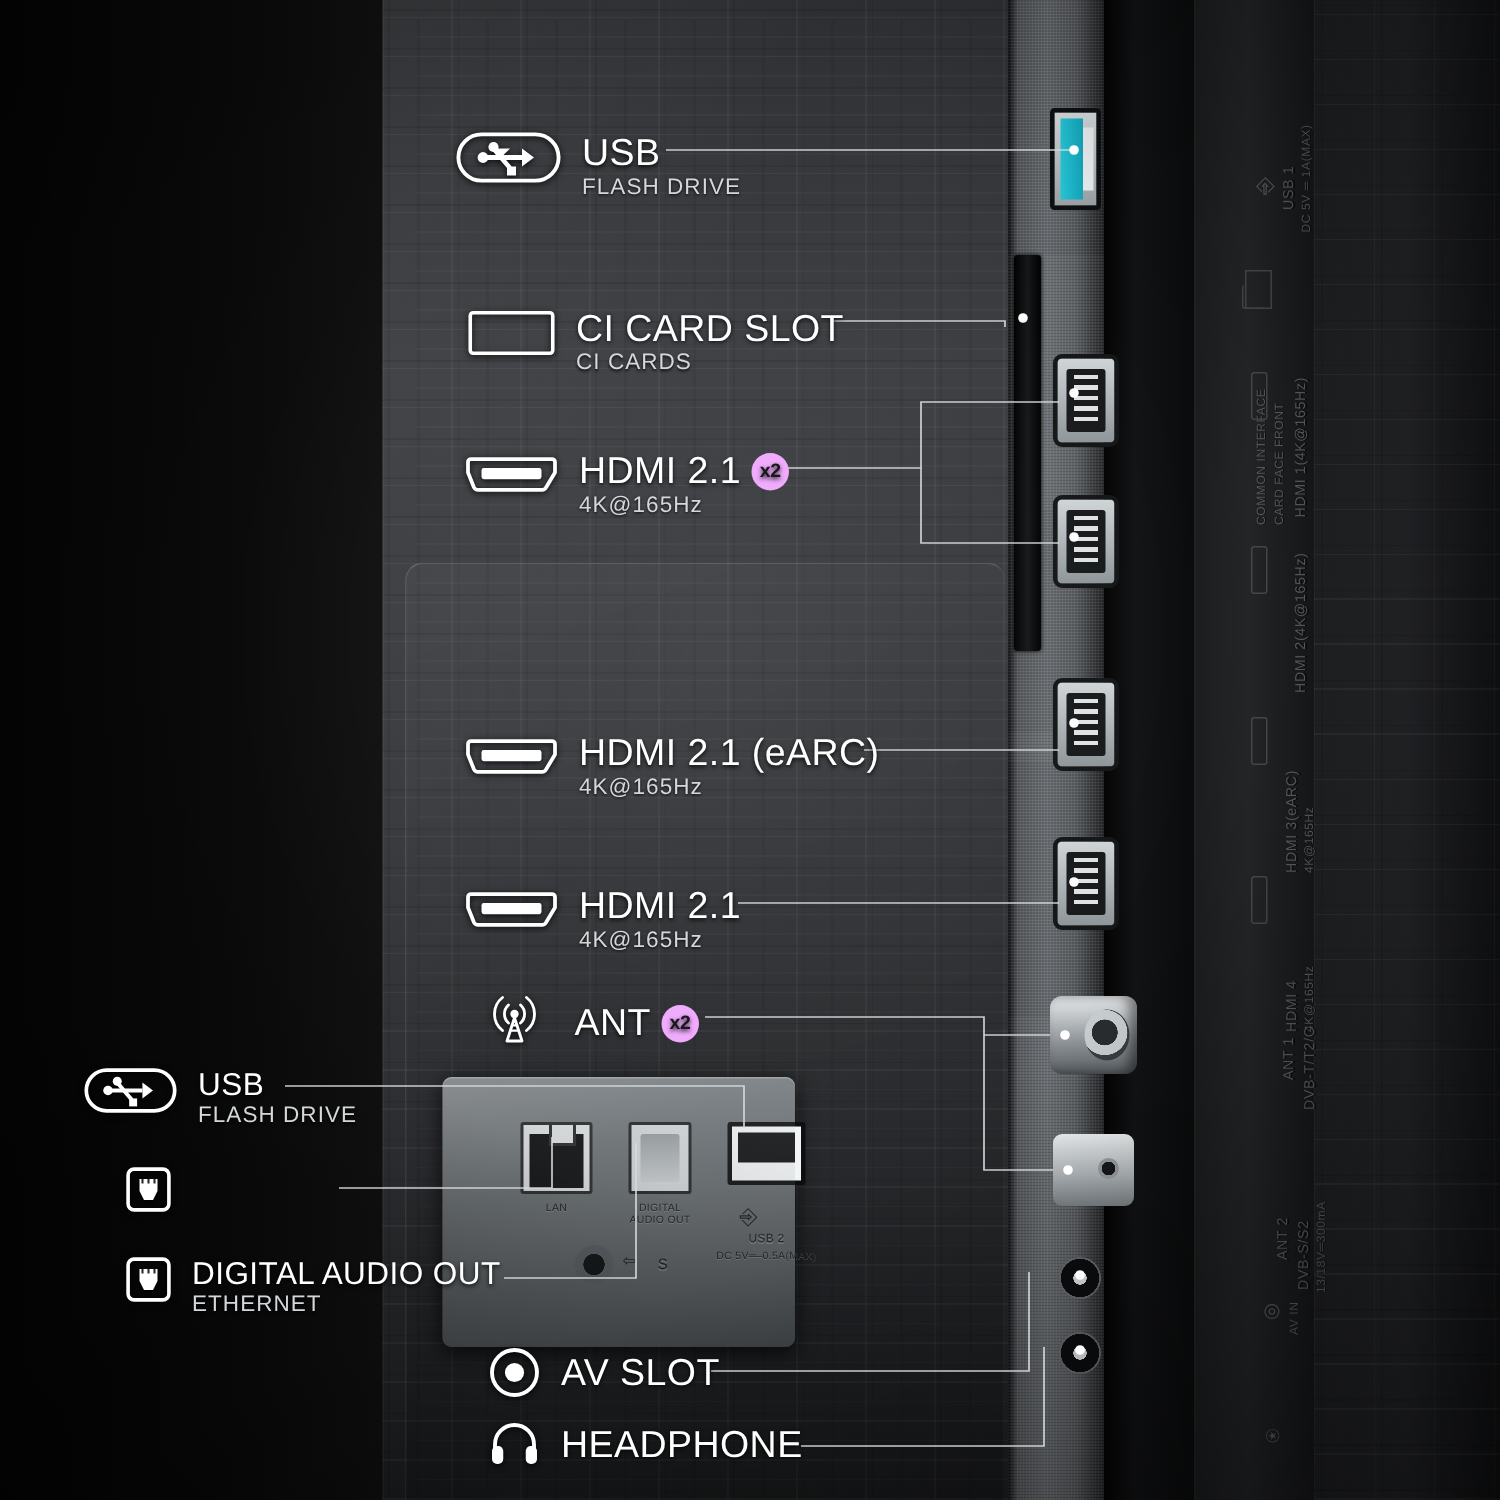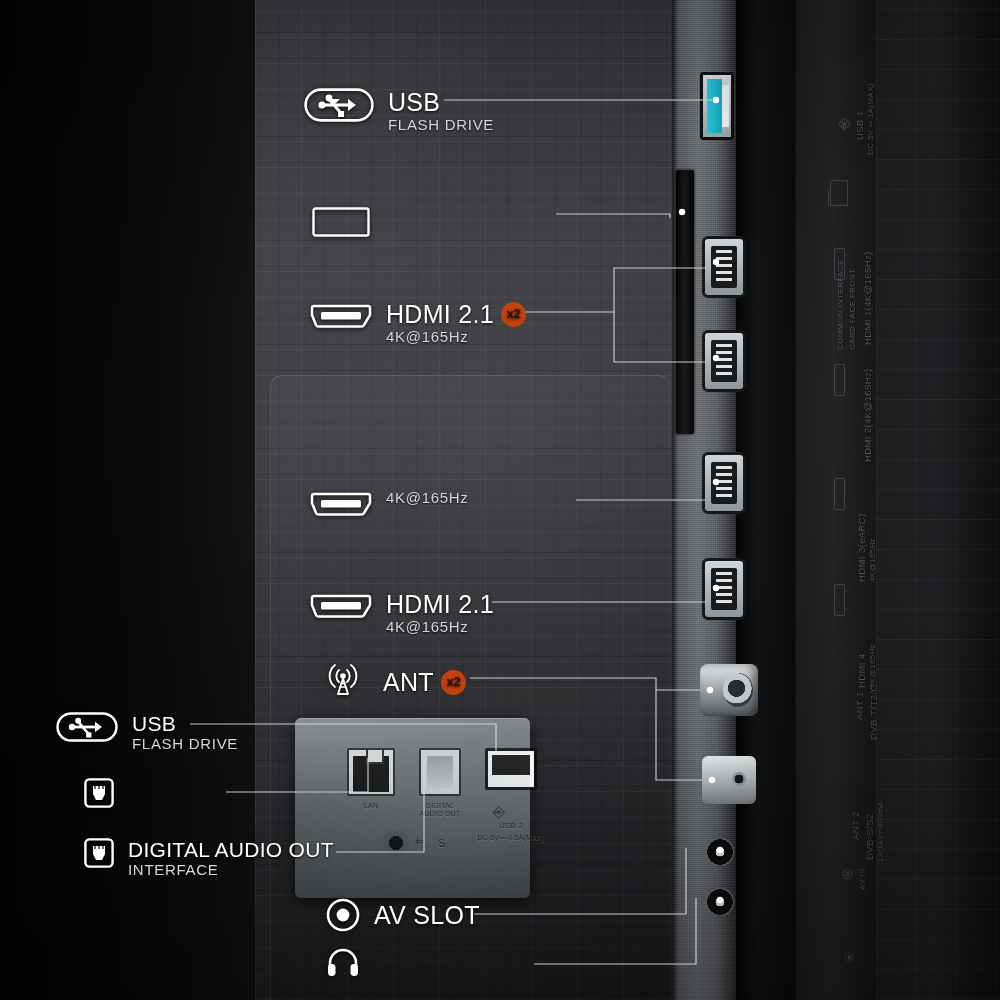--- a/index.html
+++ b/index.html
@@ -228,21 +228,21 @@
     display:flex; align-items:center; gap:7px;
   }
   .title.sm { font-size:21px; }
   .sub {
     font-size:15px; letter-spacing:.7px; color:#d5d8da; margin-top:2px;
     white-space:nowrap; text-shadow:0 1px 2px rgba(0,0,0,.85);
   }
   .badge {
     display:inline-flex; align-items:center; justify-content:center;
     width:25px; height:25px; border-radius:50%;
-    background:#c2410c; color:#16181a; font-size:13px; font-weight:bold;
+    background:#f0abfc; color:#16181a; font-size:13px; font-weight:bold;
     letter-spacing:-.2px;
   }
 
   
   .vtext {
     position:absolute; color:#5a5d60; font-size:9.5px; letter-spacing:.4px;
     white-space:nowrap; transform-origin:left top;
     transform:rotate(-90deg); line-height:1.25;
     text-shadow:0 1px 0 rgba(0,0,0,.6);
     font-family:"Liberation Sans", sans-serif;
@@ -401,20 +401,24 @@
     <span class="sub">FLASH DRIVE</span>
   </span>
 </div>
 
 <div class="callout" style="left:312px;top:205px;">
   <span class="ic">
     <svg width="58" height="34" viewBox="0 0 58 34">
       <rect x="1.5" y="3.5" width="55" height="27" rx="2" fill="none" stroke="#fff" stroke-width="2.4"></rect>
     </svg>
   </span>
+  <span class="txt">
+    <span class="title">CI CARD SLOT</span>
+    <span class="sub">CI CARDS</span>
+  </span>
 </div>
 
 <div class="callout" style="left:310px;top:300px;">
   <span class="ic">
     <svg width="62" height="32" viewBox="0 0 62 32">
       <path d="M4 6h54a2 2 0 0 1 2 2v7l-6 10a3 3 0 0 1-2.6 1.6H8.6A3 3 0 0 1 6 25L2 15V8a2 2 0 0 1 2-2z" fill="none" stroke="#fff" stroke-width="2.5" stroke-linejoin="round"></path>
       <rect x="11" y="12" width="40" height="7.5" rx="1.6" fill="#fff"></rect>
     </svg>
   </span>
   <span class="txt">
@@ -427,20 +431,21 @@
 </div>
 
 <div class="callout" style="left:310px;top:488px;">
   <span class="ic">
     <svg width="62" height="32" viewBox="0 0 62 32">
       <path d="M4 6h54a2 2 0 0 1 2 2v7l-6 10a3 3 0 0 1-2.6 1.6H8.6A3 3 0 0 1 6 25L2 15V8a2 2 0 0 1 2-2z" fill="none" stroke="#fff" stroke-width="2.5" stroke-linejoin="round"></path>
       <rect x="11" y="12" width="40" height="7.5" rx="1.6" fill="#fff"></rect>
     </svg>
   </span>
   <span class="txt">
+    <span class="title">HDMI 2.1 (eARC)</span>
     <span class="sub">4K@165Hz</span>
   </span>
 </div>
 
 <div class="callout" style="left:310px;top:590px;">
   <span class="ic">
     <svg width="62" height="32" viewBox="0 0 62 32">
       <path d="M4 6h54a2 2 0 0 1 2 2v7l-6 10a3 3 0 0 1-2.6 1.6H8.6A3 3 0 0 1 6 25L2 15V8a2 2 0 0 1 2-2z" fill="none" stroke="#fff" stroke-width="2.5" stroke-linejoin="round"></path>
       <rect x="11" y="12" width="40" height="7.5" rx="1.6" fill="#fff"></rect>
     </svg>
@@ -507,21 +512,21 @@
 <div class="callout" style="left:84px;top:838px;">
   <span class="ic">
     <svg width="30" height="30" viewBox="0 0 30 30">
       <rect x="1.4" y="1.4" width="27.2" height="27.2" rx="4" fill="none" stroke="#fff" stroke-width="2.4"></rect>
       <path d="M9 8h12v8l-3 6h-6l-3-6z" fill="#fff"></path>
       <path d="M11 8v3M15 8v3M19 8v3" stroke="#2a2c2f" stroke-width="1.4"></path>
     </svg>
   </span>
   <span class="txt">
     <span class="title sm">DIGITAL AUDIO OUT</span>
-    <span class="sub">INTERFACE</span>
+    <span class="sub">ETHERNET</span>
   </span>
 </div>
 
 <div class="callout" style="left:326px;top:898px;align-items:center;">
   <span class="ic">
     <svg width="34" height="34" viewBox="0 0 34 34">
       <circle cx="17" cy="17" r="15" fill="none" stroke="#fff" stroke-width="2.6"></circle>
       <circle cx="17" cy="17" r="6.4" fill="#fff"></circle>
     </svg>
   </span>
@@ -531,13 +536,16 @@
 </div>
 
 <div class="callout" style="left:326px;top:948px;align-items:center;">
   <span class="ic">
     <svg width="34" height="30" viewBox="0 0 34 30">
       <path d="M4 19v-4a13 13 0 0 1 26 0v4" fill="none" stroke="#fff" stroke-width="2.6" stroke-linecap="round"></path>
       <rect x="2" y="16" width="7.5" height="12" rx="3.4" fill="#fff"></rect>
       <rect x="24.5" y="16" width="7.5" height="12" rx="3.4" fill="#fff"></rect>
     </svg>
   </span>
+  <span class="txt">
+    <span class="title">HEADPHONE</span>
+  </span>
 </div>
 
 </body></html>

